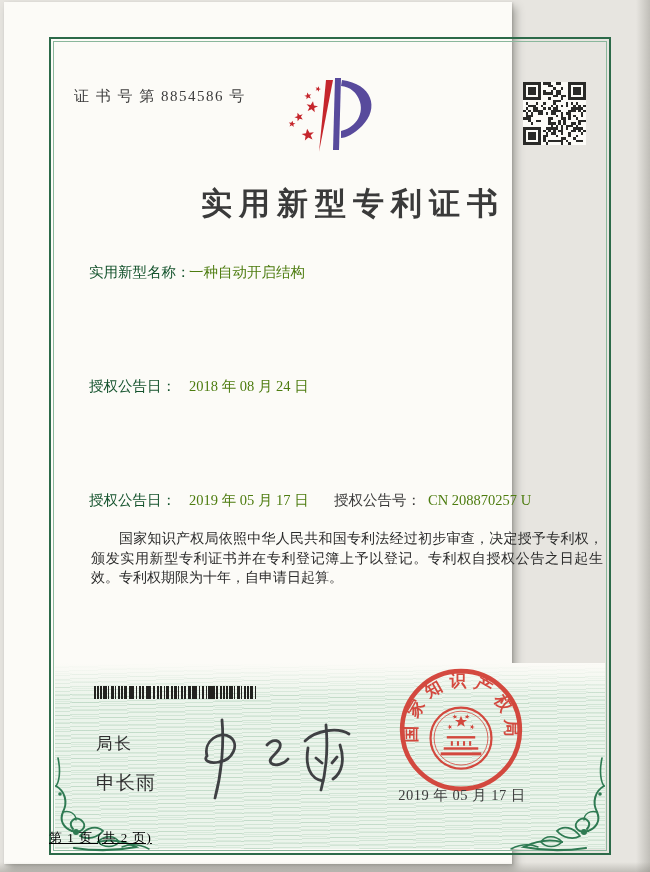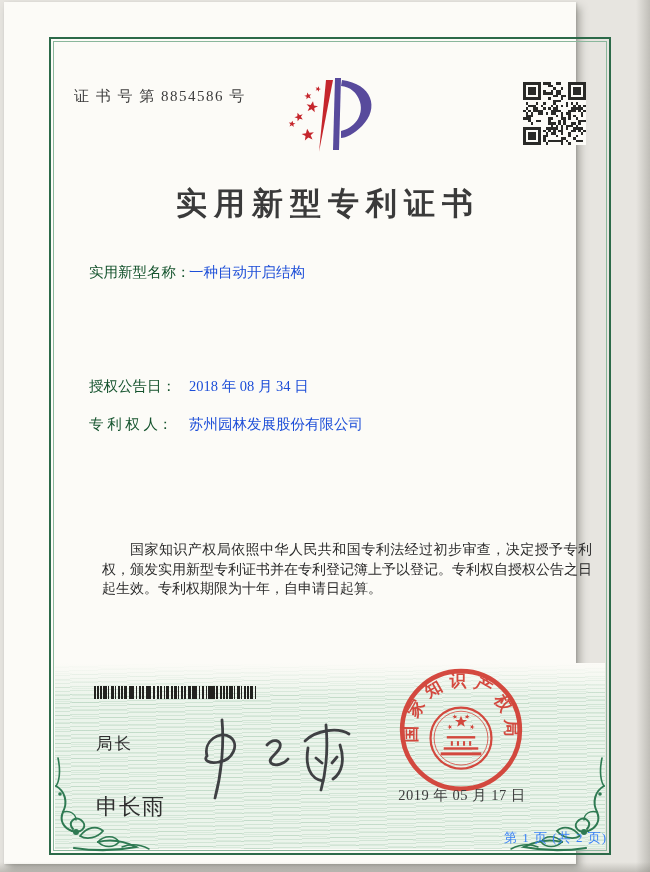--- a/index.html
+++ b/index.html
@@ -3,21 +3,21 @@
 <meta charset="utf-8">
 <style>
   html,body{margin:0;padding:0;}
   body{
     width:650px;height:872px;position:relative;overflow:hidden;
     background:#e7e5e0;
     font-family:"Liberation Serif","DejaVu Serif",serif;
     color:#333;
   }
   .paper{
-    position:absolute;left:4px;top:2px;width:572px;height:862px;
+    position:absolute;left:4px;top:2px;width:508px;height:862px;
     background:#fcfbf7;
     box-shadow:4px 5px 8px rgba(90,90,85,.45), 1px 1px 2px rgba(120,120,110,.3);
   }
   .frame{
     position:absolute;left:45px;top:35px;width:558px;height:814px;
     border:2px solid #2c6a49;
   }
   .frame-inner{
     position:absolute;inset:2px;border:1px solid #8ab79c;
   }
@@ -39,56 +39,56 @@
   .cert-number{
     position:absolute;left:70px;top:85px;
     font-size:15px;letter-spacing:1.5px;color:#3c3c3c;
   }
   .logo{position:absolute;left:278px;top:70px;width:100px;height:88px;}
   .qr{position:absolute;left:519px;top:80px;width:63px;height:63px;}
 
   .title{
     position:absolute;left:45px;top:181px;width:558px;
     text-align:center;font-size:31px;letter-spacing:7px;
-    font-weight:600;color:#3a3a3a;
+    font-weight:600;color:#3a3a3a;padding-left:25px;
   }
   .field-row{position:absolute;left:85px;font-size:14.5px;color:#353535;white-space:nowrap;}
   .flabel{display:inline-block;width:100px;color:#14532d;}
-  .fvalue{color:#1d4ed8;}
+  .fvalue{color:#4d7c0f;}
   .pair2{position:absolute;left:245px;top:0;white-space:nowrap;}
   .flabel2{display:inline-block;width:94px;color:#3a3a3a;}
 
   .body-text{
     position:absolute;left:84px;top:524px;width:518px;
     font-size:14px;line-height:19.5px;color:#2b2b2b;
     text-align:justify;
   }
-  .body-text p{margin:14px;text-indent:2em;}
+  .body-text p{margin:3px;text-indent:2em;}
 
   .barcode{
     position:absolute;left:90px;top:684px;width:162px;height:13px;
     background:
       repeating-linear-gradient(90deg,#22221f 0 1.5px,rgba(0,0,0,0) 1.5px 3.5px),
       repeating-linear-gradient(90deg,#22221f 0 1px,rgba(0,0,0,0) 1px 6px),
       repeating-linear-gradient(90deg,#22221f 0 2px,rgba(0,0,0,0) 2px 9px);
   }
 
   .signer-title{position:absolute;left:92px;top:731px;font-size:16.5px;color:#2f2f2f;letter-spacing:2px;font-family:Liberation Serif, serif;}
-  .signer-name{position:absolute;left:92px;top:790px;font-size:22px;color:#2f2f2f;letter-spacing:1px;}
+  .signer-name{position:absolute;left:92px;top:768px;font-size:19px;color:#2f2f2f;letter-spacing:1px;}
   .signature{position:absolute;left:185px;top:712px;width:175px;height:92px;}
 
   .seal{position:absolute;left:392px;top:663px;width:130px;height:130px;opacity:.92;}
   .seal-date{
     position:absolute;left:392px;top:784px;width:132px;text-align:center;
     font-size:14.5px;color:#3b3b3b;letter-spacing:.5px;
   }
 
   .footer{
-    position:absolute;left:45px;top:827px;width:558px;text-align:right;
-    font-size:13px;color:#3b82f6;letter-spacing:1px;
+    position:absolute;left:45px;top:827px;width:558px;text-align:left;
+    font-size:13px;color:#000000;letter-spacing:1px;text-decoration:underline;
   }
 
   .scan-edge-right{position:absolute;right:0;top:0;width:14px;height:100%;
     background:linear-gradient(90deg, rgba(0,0,0,0), rgba(120,118,110,.35));}
   .scan-edge-bottom{position:absolute;left:0;bottom:0;width:100%;height:10px;
     background:linear-gradient(rgba(0,0,0,0), rgba(120,118,110,.35));}
 </style>
 </head>
 <body>
 
@@ -165,24 +165,27 @@
         <path d="M8,0h1v1h-1zM9,0h1v1h-1zM10,0h1v1h-1zM13,0h1v1h-1zM14,0h1v1h-1zM10,1h1v1h-1zM11,1h1v1h-1zM12,2h1v1h-1zM15,2h1v1h-1zM8,3h1v1h-1zM11,3h1v1h-1zM13,3h1v1h-1zM14,3h1v1h-1zM8,4h1v1h-1zM9,4h1v1h-1zM10,4h1v1h-1zM11,4h1v1h-1zM13,4h1v1h-1zM14,4h1v1h-1zM12,5h1v1h-1zM13,5h1v1h-1zM15,5h1v1h-1zM16,5h1v1h-1zM10,6h1v1h-1zM15,6h1v1h-1zM12,7h1v1h-1zM13,7h1v1h-1zM14,7h1v1h-1zM1,8h1v1h-1zM5,8h1v1h-1zM8,8h1v1h-1zM12,8h1v1h-1zM17,8h1v1h-1zM19,8h1v1h-1zM21,8h1v1h-1zM2,9h1v1h-1zM3,9h1v1h-1zM4,9h1v1h-1zM7,9h1v1h-1zM11,9h1v1h-1zM13,9h1v1h-1zM15,9h1v1h-1zM17,9h1v1h-1zM20,9h1v1h-1zM22,9h1v1h-1zM24,9h1v1h-1zM1,10h1v1h-1zM4,10h1v1h-1zM5,10h1v1h-1zM8,10h1v1h-1zM10,10h1v1h-1zM12,10h1v1h-1zM13,10h1v1h-1zM19,10h1v1h-1zM20,10h1v1h-1zM21,10h1v1h-1zM22,10h1v1h-1zM23,10h1v1h-1zM0,11h1v1h-1zM2,11h1v1h-1zM4,11h1v1h-1zM5,11h1v1h-1zM6,11h1v1h-1zM7,11h1v1h-1zM11,11h1v1h-1zM12,11h1v1h-1zM13,11h1v1h-1zM14,11h1v1h-1zM18,11h1v1h-1zM19,11h1v1h-1zM20,11h1v1h-1zM22,11h1v1h-1zM24,11h1v1h-1zM1,12h1v1h-1zM3,12h1v1h-1zM6,12h1v1h-1zM7,12h1v1h-1zM9,12h1v1h-1zM11,12h1v1h-1zM12,12h1v1h-1zM15,12h1v1h-1zM17,12h1v1h-1zM18,12h1v1h-1zM23,12h1v1h-1zM1,13h1v1h-1zM2,13h1v1h-1zM3,13h1v1h-1zM13,13h1v1h-1zM15,13h1v1h-1zM18,13h1v1h-1zM20,13h1v1h-1zM23,13h1v1h-1zM0,14h1v1h-1zM1,14h1v1h-1zM2,14h1v1h-1zM10,14h1v1h-1zM11,14h1v1h-1zM15,14h1v1h-1zM16,14h1v1h-1zM18,14h1v1h-1zM21,14h1v1h-1zM2,15h1v1h-1zM5,15h1v1h-1zM6,15h1v1h-1zM10,15h1v1h-1zM14,15h1v1h-1zM16,15h1v1h-1zM22,15h1v1h-1zM23,15h1v1h-1zM24,15h1v1h-1zM3,16h1v1h-1zM10,16h1v1h-1zM11,16h1v1h-1zM12,16h1v1h-1zM14,16h1v1h-1zM16,16h1v1h-1zM19,16h1v1h-1zM20,16h1v1h-1zM22,16h1v1h-1zM11,17h1v1h-1zM13,17h1v1h-1zM15,17h1v1h-1zM17,17h1v1h-1zM18,17h1v1h-1zM19,17h1v1h-1zM21,17h1v1h-1zM9,18h1v1h-1zM10,18h1v1h-1zM11,18h1v1h-1zM12,18h1v1h-1zM13,18h1v1h-1zM15,18h1v1h-1zM17,18h1v1h-1zM20,18h1v1h-1zM21,18h1v1h-1zM22,18h1v1h-1zM23,18h1v1h-1zM8,19h1v1h-1zM10,19h1v1h-1zM12,19h1v1h-1zM14,19h1v1h-1zM15,19h1v1h-1zM19,19h1v1h-1zM20,19h1v1h-1zM22,19h1v1h-1zM24,19h1v1h-1zM9,20h1v1h-1zM11,20h1v1h-1zM12,20h1v1h-1zM15,20h1v1h-1zM18,20h1v1h-1zM23,20h1v1h-1zM8,21h1v1h-1zM9,21h1v1h-1zM13,21h1v1h-1zM18,21h1v1h-1zM21,21h1v1h-1zM8,22h1v1h-1zM15,22h1v1h-1zM16,22h1v1h-1zM20,22h1v1h-1zM8,23h1v1h-1zM10,23h1v1h-1zM11,23h1v1h-1zM12,23h1v1h-1zM13,23h1v1h-1zM14,23h1v1h-1zM15,23h1v1h-1zM17,23h1v1h-1zM21,23h1v1h-1zM22,23h1v1h-1zM23,23h1v1h-1zM9,24h1v1h-1zM15,24h1v1h-1zM18,24h1v1h-1z" fill="#2a2a28"></path>
       </g>
   </svg>
 
   <div class="title">实用新型专利证书</div>
 
   <div class="field-row" style="top:261px">
     <span class="flabel">实用新型名称：</span><span class="fvalue">一种自动开启结构</span>
   </div>
   <div class="field-row" style="top:375px">
-    <span class="flabel">授权公告日：</span><span class="fvalue">2018 年 08 月 34 日</span>
-  </div>
-  <div class="field-row" style="top:413px">
-    <span class="flabel">专 利 权 人：</span><span class="fvalue">苏州园林发展股份有限公司</span>
+    <span class="flabel">授权公告日：</span><span class="fvalue">2018 年 08 月 24 日</span>
+  </div>
+  <div class="field-row" style="top:489px">
+    <span class="flabel">授权公告日：</span><span class="fvalue">2019 年 05 月 17 日</span>
+    <span class="pair2">
+      <span class="flabel2">授权公告号：</span><span class="fvalue">CN 208870257 U</span>
+    </span>
   </div>
 
   <div class="body-text">
     <p>国家知识产权局依照中华人民共和国专利法经过初步审查，决定授予专利权，颁发实用新型专利证书并在专利登记簿上予以登记。专利权自授权公告之日起生效。专利权期限为十年，自申请日起算。</p>
   </div>
 
   <div class="barcode"></div>
 
   <div class="signer-title">局长</div>
   <div class="signer-name">申长雨</div>

